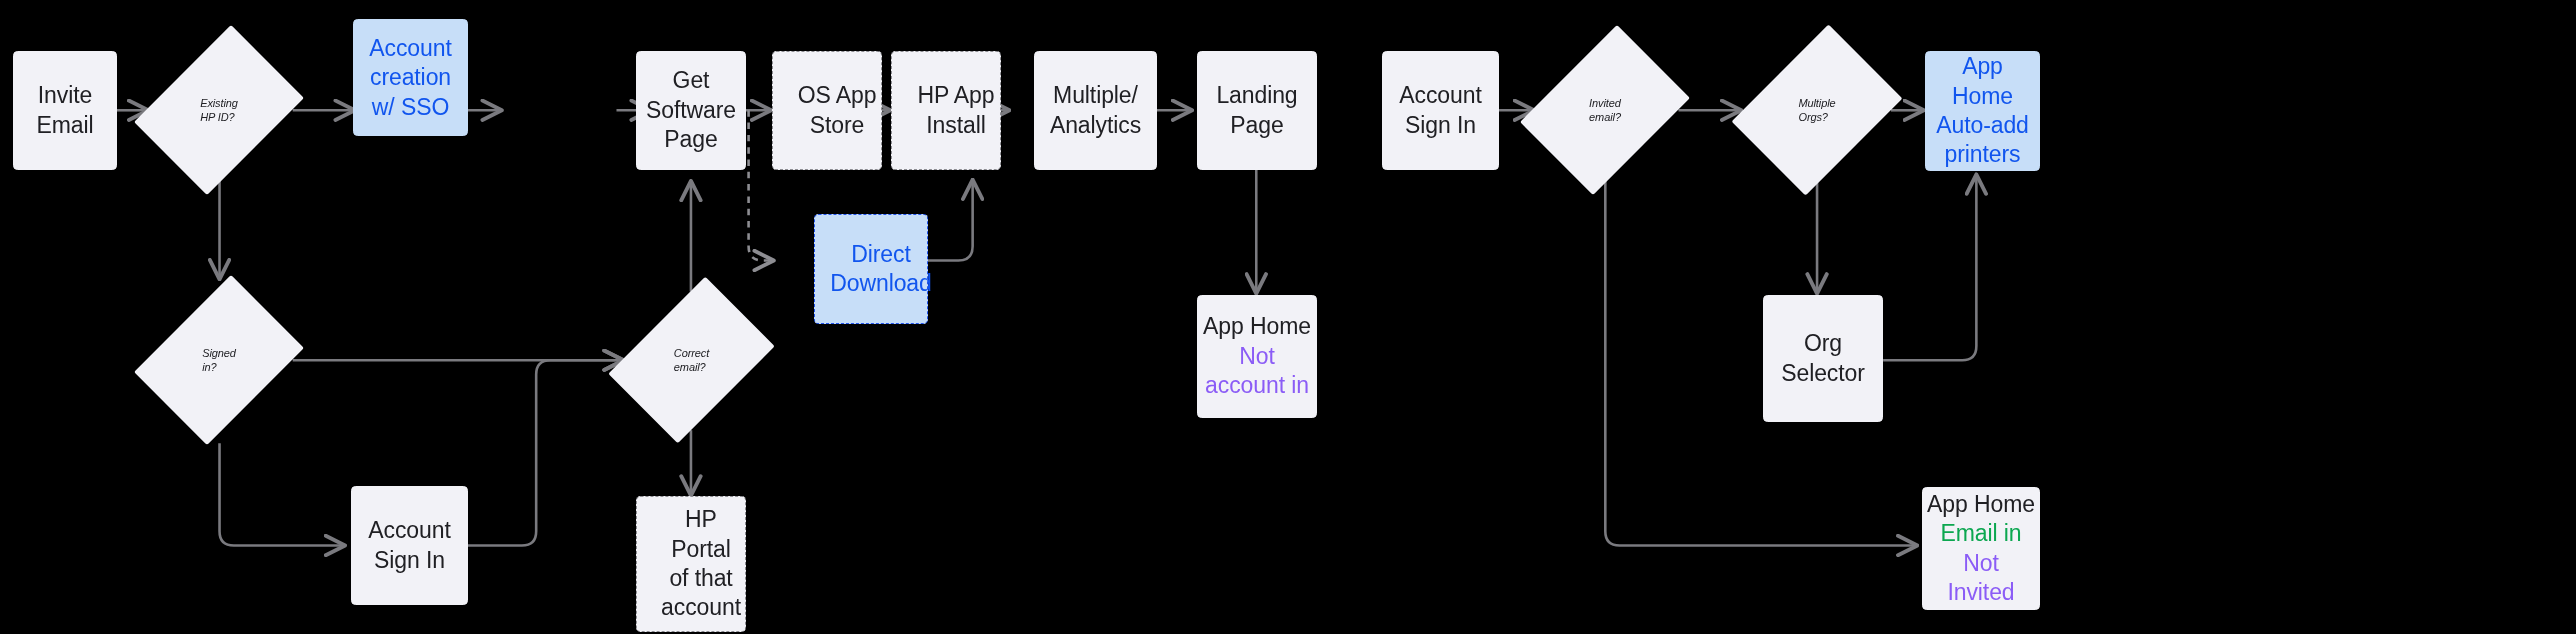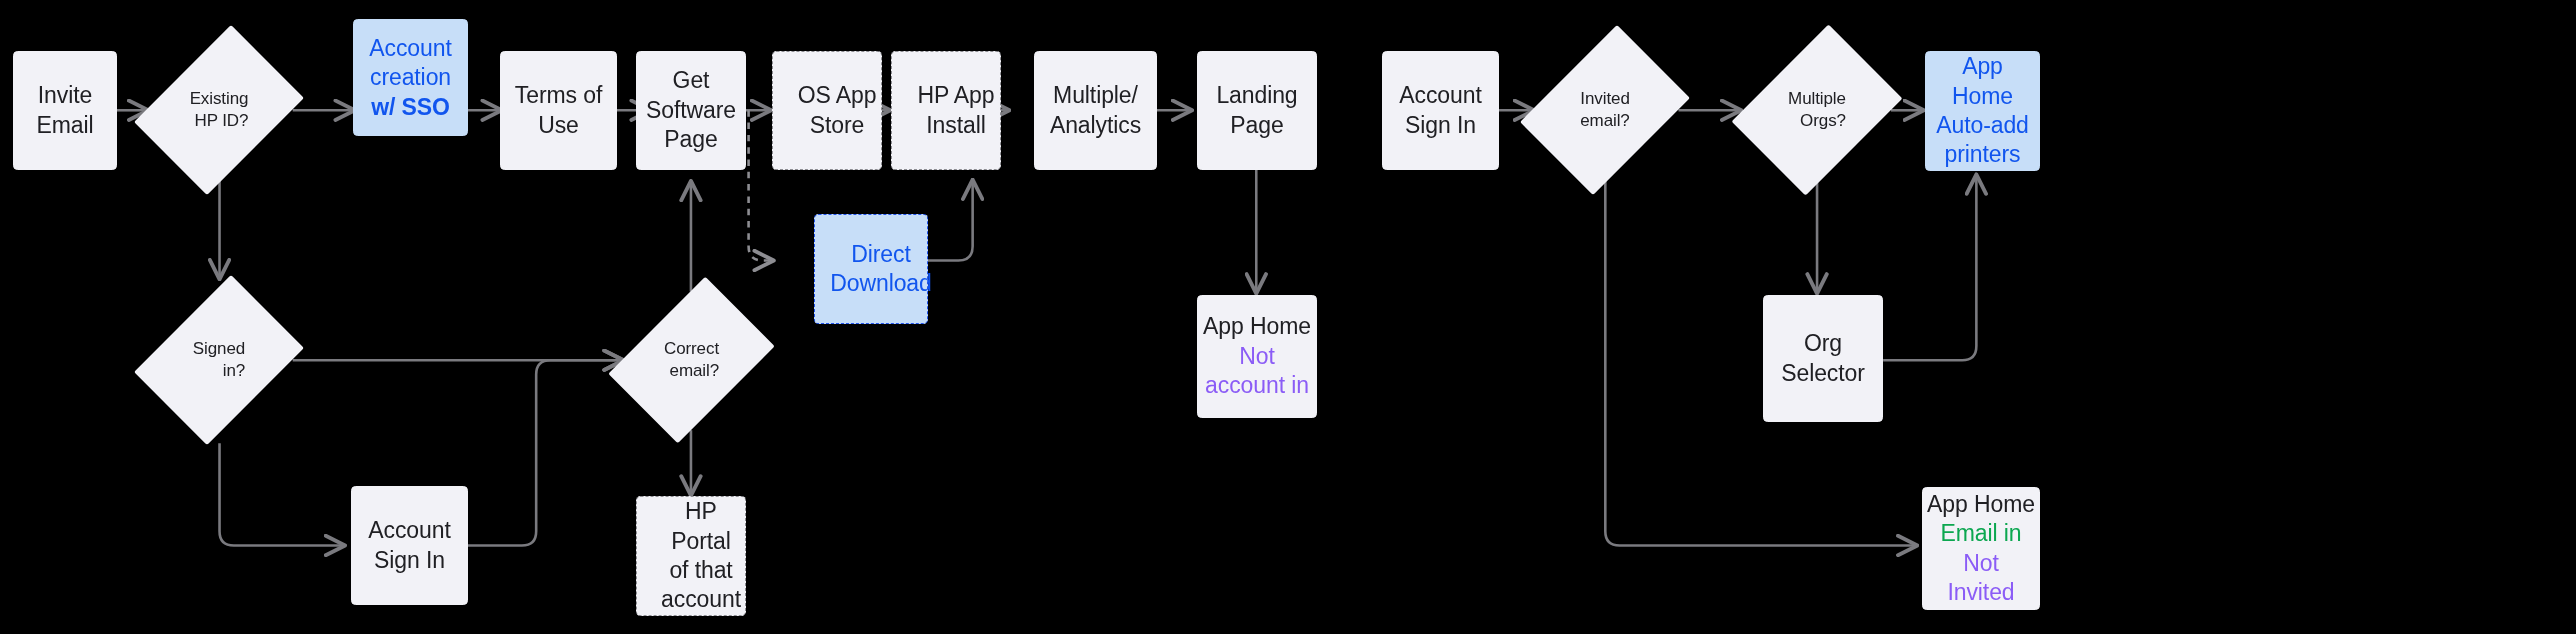--- a/index.html
+++ b/index.html
@@ -53,21 +53,21 @@
     border: 1.3px dashed #2255ee;
   }
   .node .label {
     padding: 0 3.9px;
     font-size: 23px;
     color: #202024;
     letter-spacing: -0.1px;
     white-space: pre-line;
   }
   .node.box.blue .label { color: #1155ee; }
-  .node .label .bold { font-weight: 700; }
+  .node .label .bold { font-weight: 400; }
   .node .label .red { color: #8b5cf6; }
   .node .label .green { color: #0ca750; }
   .node .label .blk { color: #202024; }
 
   .diamond {
     position: absolute;
   }
   .diamond .shape {
     position: absolute;
     left: 0; top: 0;
@@ -78,26 +78,27 @@
     border-radius: 3.2px;
   }
   .diamond .label {
     position: absolute;
     left: 0; top: 0;
     width: 100%;
     height: 100%;
     display: flex;
     align-items: center;
     justify-content: center;
-    text-align: right;
-    font-size: 17px;
+    text-align: left;
+    font-size: 11px;
     color: #202024;
     line-height: 1.28;
     white-space: pre-line;
     letter-spacing: -0.1px;
+    font-style: italic;
   }
 </style>
 </head>
 <body>
 
 <div id="canvas">
 
   <svg class="edges" viewBox="0 0 3978 980" xmlns="http://www.w3.org/2000/svg">
     <defs>
       <marker id="arrow" viewBox="0 0 12 12" refX="10" refY="6" markerWidth="9" markerHeight="9" orient="auto-start-reverse">
@@ -165,24 +166,20 @@
   <div class="diamond" style="left:146px; top:13px; width:146px; height:194px;">
     <div class="shape"></div>
     <div class="label">Existing
 HP ID?</div>
   </div>
 
   <div class="node box blue" style="left:353px; top:19.4px; width:115px; height:117px;">
     <span class="label"><span>Account</span><br><span>creation</span><br><span class="bold">w/ SSO</span></span>
   </div>
 
-  <div class="node box" style="left:500px; top:51px; width:117px; height:119px;">
-    <span class="label">Terms of
-Use</span>
-  </div>
 
   <div class="node box" style="left:636px; top:51px; width:110px; height:119px;">
     <span class="label">Get
 Software
 Page</span>
   </div>
 
   <div class="node box dashed" style="left:772px; top:51px; width:110px; height:119px;">
     <span class="label">OS App
 Store</span>
@@ -222,21 +219,21 @@
     <div class="shape"></div>
     <div class="label">Correct
 email?</div>
   </div>
 
   <div class="node box" style="left:351px; top:486px; width:117px; height:119px;">
     <span class="label">Account
 Sign In</span>
   </div>
 
-  <div class="node box dashed" style="left:636px; top:496px; width:110px; height:120px;">
+  <div class="node box dashed" style="left:636px; top:496px; width:110px; height:136px;">
     <span class="label">HP Portal
 of that
 account</span>
   </div>
 
   <div class="node box" style="left:1382px; top:51px; width:117px; height:119px;">
     <span class="label">Account
 Sign In</span>
   </div>
 

